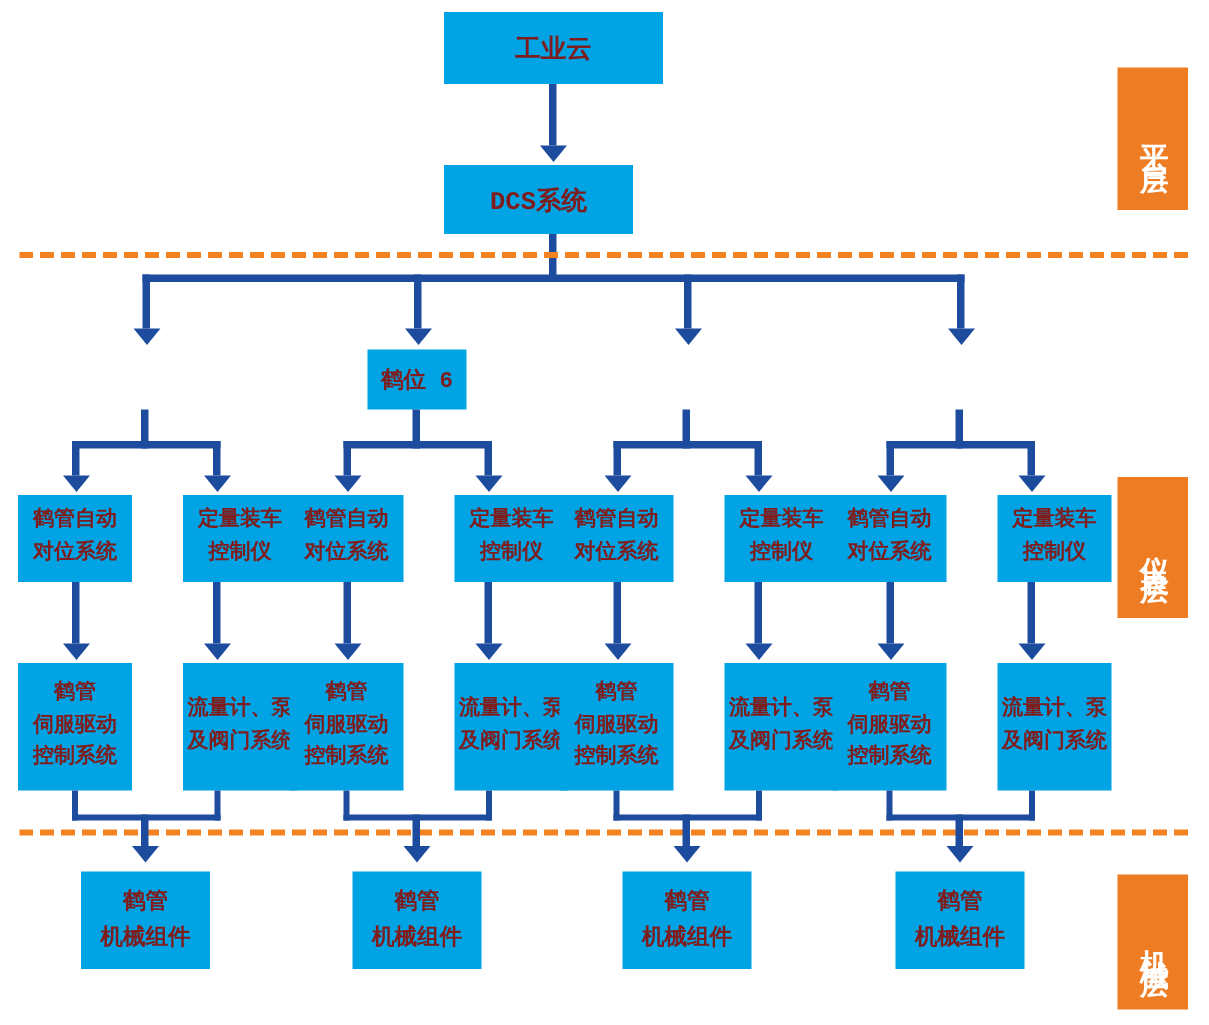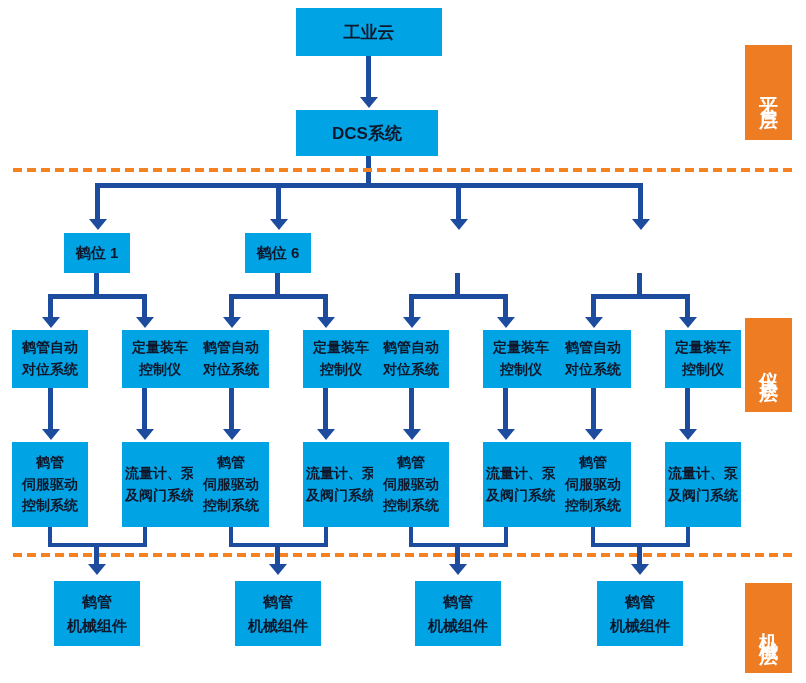--- a/index.html
+++ b/index.html
@@ -1,40 +1,40 @@
 <!DOCTYPE html>
 <html><head>
 <meta charset="utf-8">
 <style>
   html,body{margin:0;padding:0;background:#fff;}
   .stage{position:relative;width:806px;height:683px;background:#ffffff;overflow:hidden;
          font-family:"Liberation Sans","DejaVu Sans",sans-serif;}
 
   
-  .nbox{position:absolute;background:#00a3e4;color:#0f172a;font-weight:bold;
+  .nbox{position:absolute;background:#00a3e4;color:#7f1d1d;font-weight:bold;
         display:flex;align-items:center;justify-content:center;text-align:center;
-        white-space:pre-line;}
+        white-space:pre-line;font-family:Liberation Mono, monospace;}
 
   
   .cline{position:absolute;background:#1d4c9f;}
 
   
   .arr{position:absolute;width:5px;background:#1d4c9f;}
   .arr::after{content:"";position:absolute;left:50%;bottom:-11px;transform:translateX(-50%);
         width:0;height:0;border-left:9px solid transparent;border-right:9px solid transparent;
         border-top:11px solid #1d4c9f;}
 
   
   .dash{position:absolute;left:13px;width:782px;height:4px;
         background:repeating-linear-gradient(90deg,#f58220 0 9px,transparent 9px 14px);}
   .dash1{top:168px}.dash2{top:553px}
 
   
   .cloud{left:296px;top:8px;width:146px;height:48px;font-size:17px;}
-  .dcs{left:296px;top:110px;width:142px;height:46px;font-size:17px;}
+  .dcs{left:296px;top:110px;width:126px;height:46px;font-size:17px;}
   .arr-cloud{left:366px;top:56px;height:41px;}
   .stem-dcs{left:366px;top:156px;width:5px;height:32px;}
   .dist-h{left:95px;top:183px;width:548px;height:5px;}
   .arr-dist{top:183px;height:36px;}
   .d1{left:95px}.d2{left:276px}.d3{left:456px}.d4{left:638px}
 
   
   .group{position:absolute;top:233px;width:182px;height:414px;}
   .g1{left:6px}.g2{left:187px}.g3{left:367px}.g4{left:549px}
   .crane{left:58px;top:0;width:66px;height:40px;font-size:15px;}
@@ -74,21 +74,20 @@
   <div class="dash dash1"></div>
   <div class="dash dash2"></div>
 
   <div class="cline dist-h"></div>
   <div class="arr arr-dist d1"></div>
   <div class="arr arr-dist d2"></div>
   <div class="arr arr-dist d3"></div>
   <div class="arr arr-dist d4"></div>
 
   <div class="group g1">
-    <div class="nbox crane">鹤位 1</div>
     <div class="cline stem-a"></div>
     <div class="cline branch-h"></div>
     <div class="arr arr-b1 colL"></div>
     <div class="arr arr-b1 colR"></div>
     <div class="nbox row3 posL">鹤管自动
 对位系统</div>
     <div class="nbox row3 posR">定量装车
 控制仪</div>
     <div class="arr arr-b2 colL"></div>
     <div class="arr arr-b2 colR"></div>

